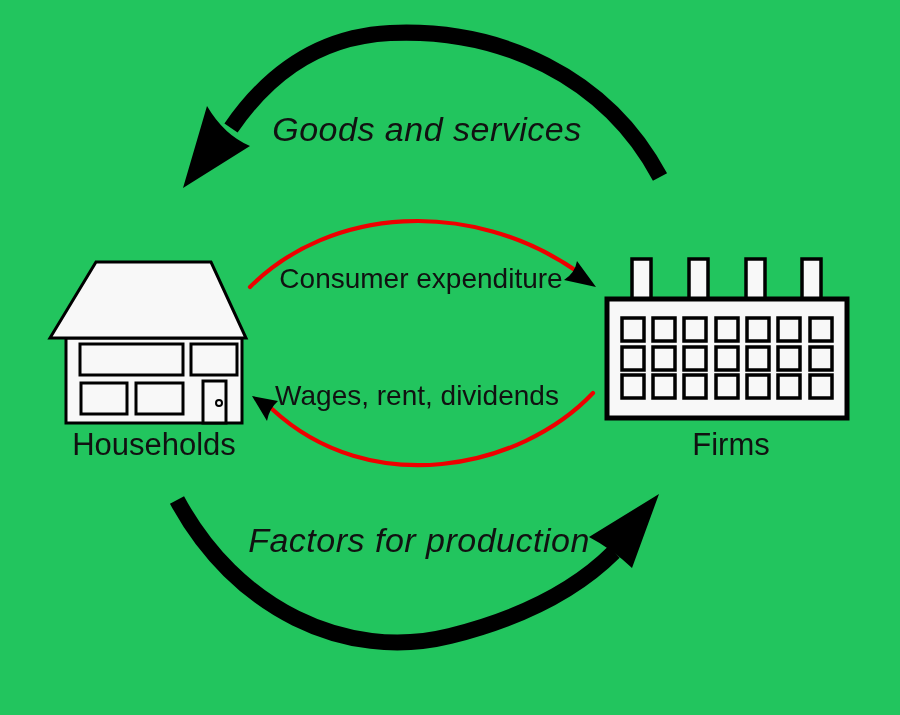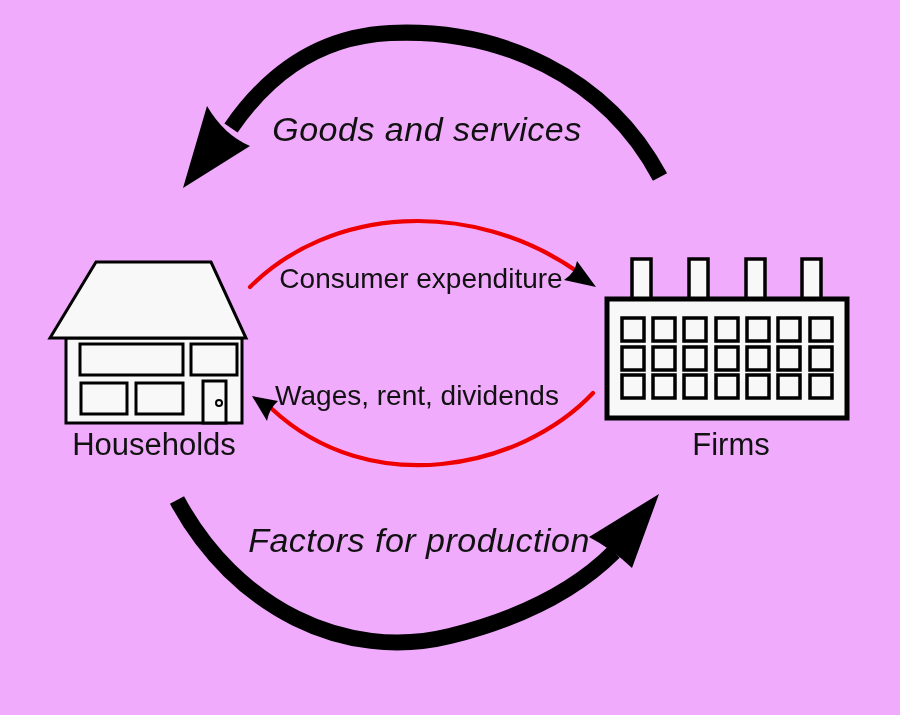--- a/index.html
+++ b/index.html
@@ -5,21 +5,21 @@
   html, body {
     margin: 0;
     padding: 0;
     background: #f8f8f8;
     font-family: "Liberation Sans", sans-serif;
   }
   .stage {
     position: relative;
     width: 900px;
     height: 715px;
-    background: #f0abfc;
+    background: #22c55e;
     overflow: hidden;
   }
   svg { display: block; }
   text {
     font-family: "Liberation Sans", "DejaVu Sans", sans-serif;
     fill: #111111;
   }
   .flow-label-big {
     font-size: 34px;
     font-style: italic;

